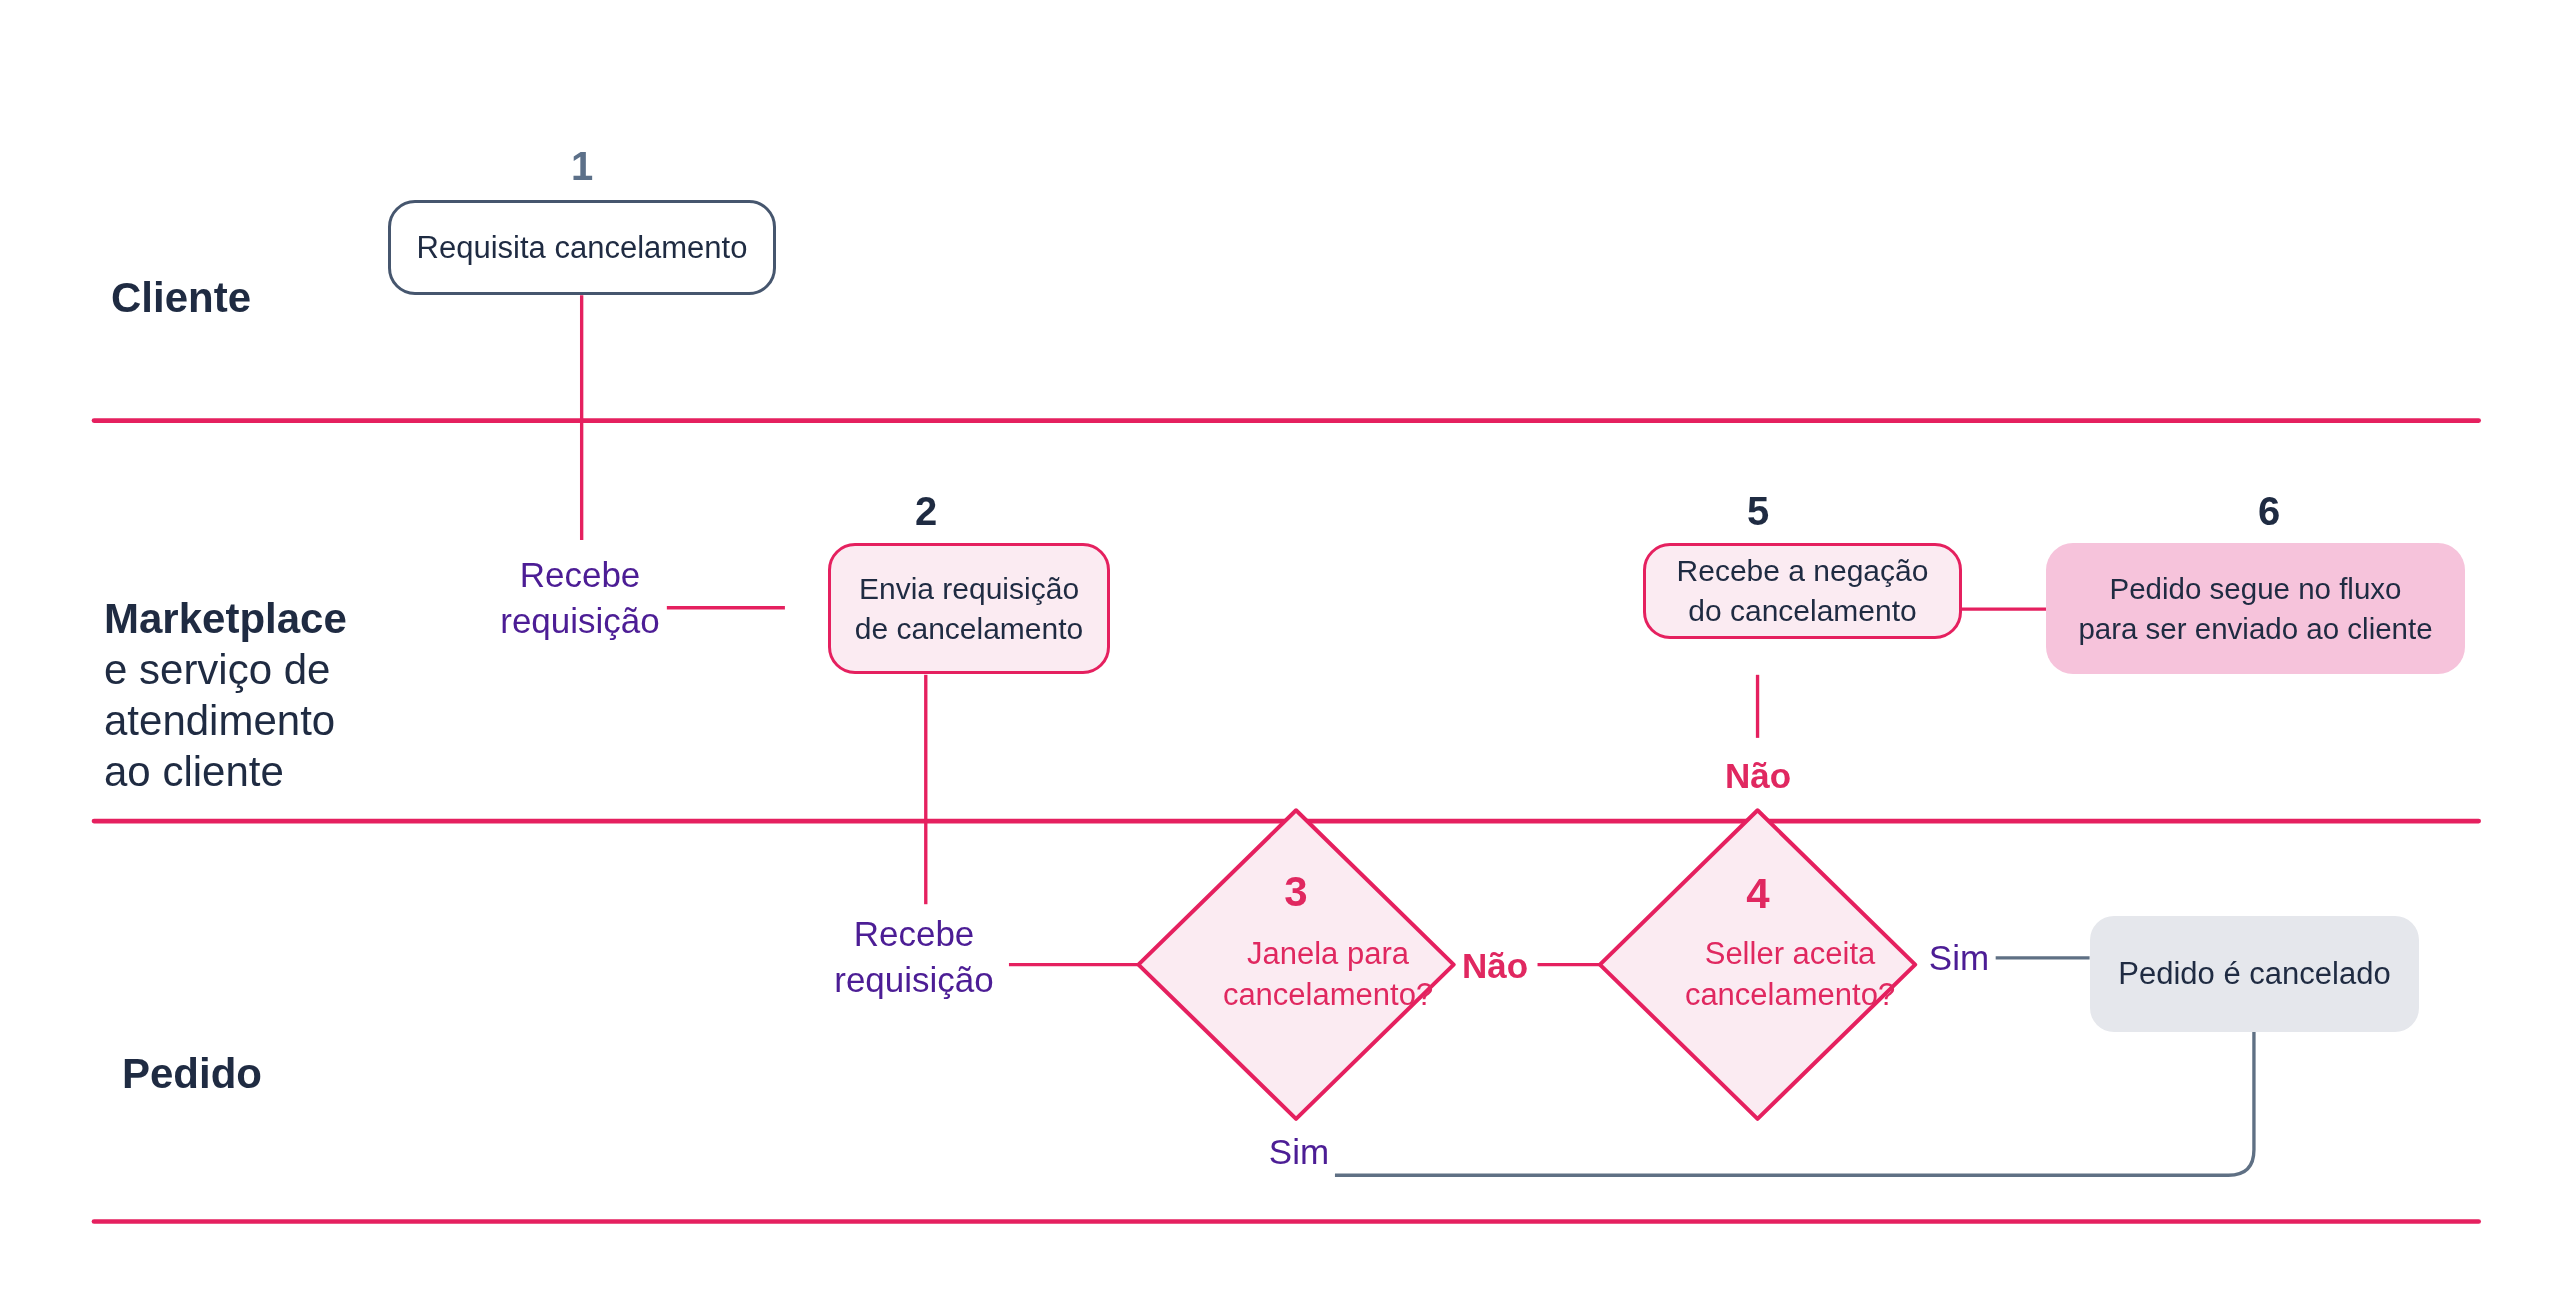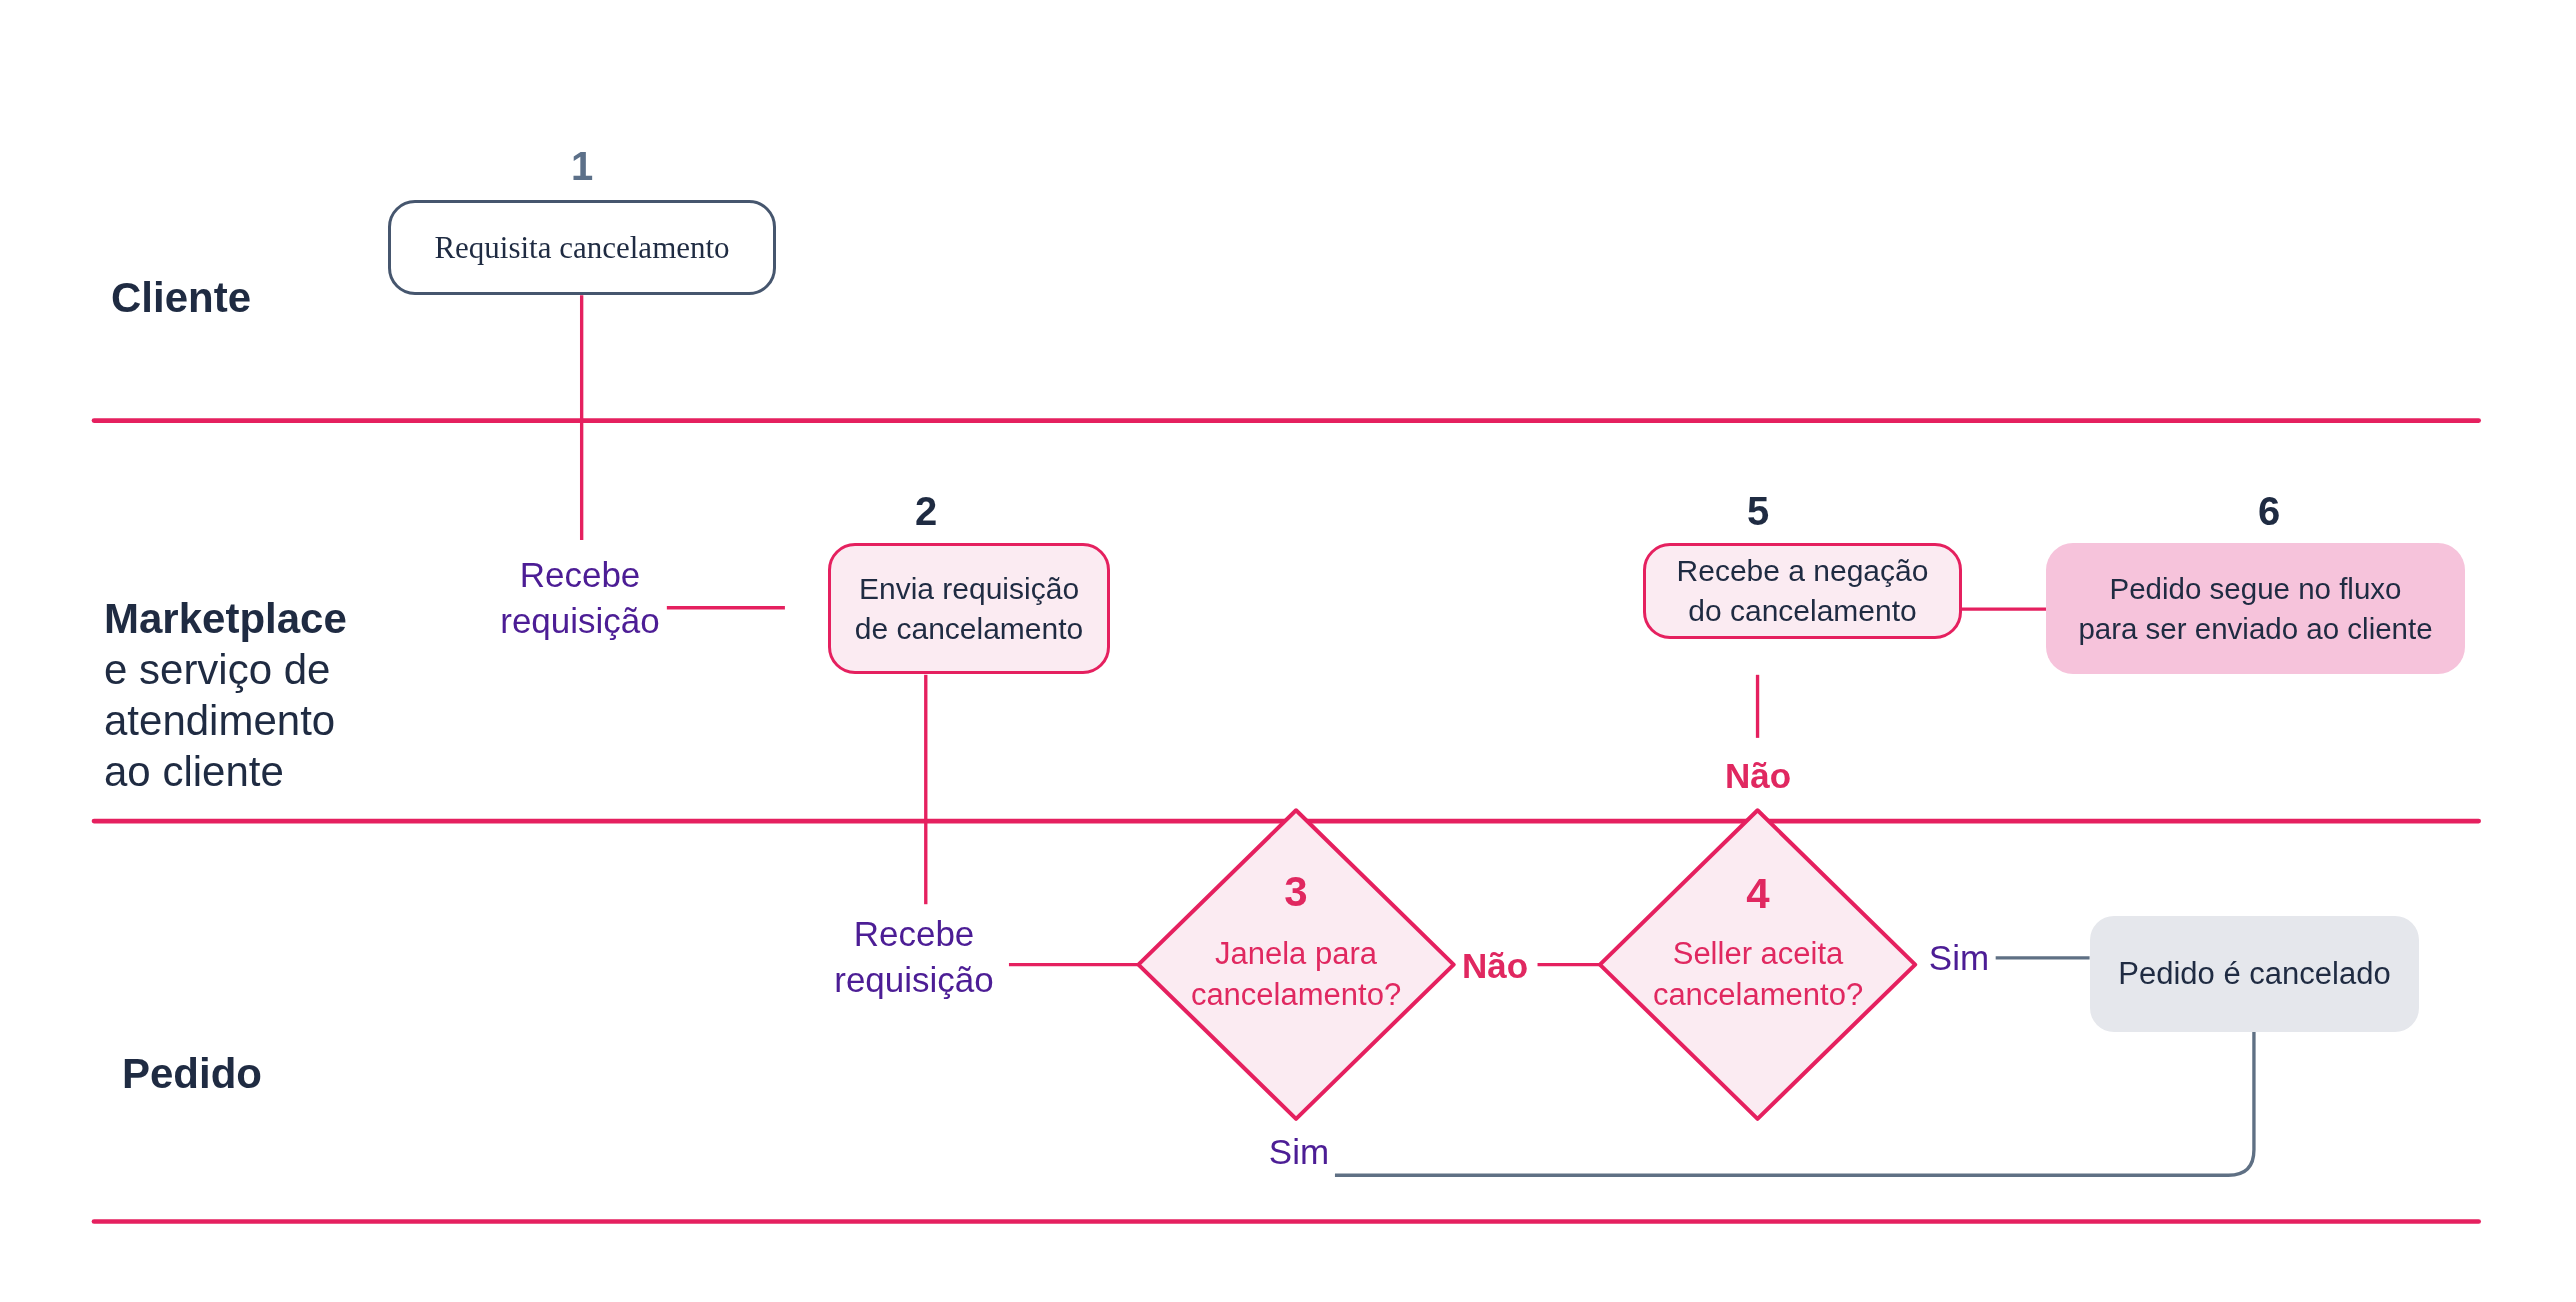--- a/index.html
+++ b/index.html
@@ -20,21 +20,21 @@
   .node.outline-pink{background:#fbebf2;border:3.4px solid #e5205f;margin-left:43px;}
   .node.fill-pink{background:#f6c3db;}
   .node.fill-gray{background:#e5e7ec;border-radius:24px;}
 
   .lbl{position:absolute;transform:translate(-50%,-50%);font-size:35px;line-height:46px;
        text-align:center;white-space:pre-line;}
   .lbl.slate{color:#4c1d95;}
   .lbl.pink{color:#e02860;font-weight:bold;}
 
   .dtext{position:absolute;transform:translate(-50%,-50%);text-align:center;color:#e02860;
-         font-size:31px;line-height:41px;white-space:pre-line;}
+         font-size:31px;line-height:41px;white-space:pre-line;margin-left:32px;}
   .dnum{position:absolute;transform:translate(-50%,-50%);color:#e02860;font-size:42px;font-weight:bold;}
 </style>
 </head>
 <body>
 
 <div id="canvas">
 
   <svg id="wires" viewBox="0 0 3840 1941">
 
     <path d="M140,627 H3695" stroke="#e5205f" stroke-width="7" stroke-linecap="round" fill="none"></path>
@@ -66,21 +66,21 @@
   </div>
   <div class="lane-label" style="left:122px;top:997px;">
     <span class="t">Pedido</span>
   </div>
 
   <div class="num slate" style="left:582px;top:166px;">1</div>
   <div class="num" style="left:926px;top:511px;">2</div>
   <div class="num" style="left:1758px;top:511px;">5</div>
   <div class="num" style="left:2269px;top:511px;">6</div>
 
-  <div class="node outline-navy" style="left:388px;top:200px;width:388px;height:95px;font-size:31px;font-family:Liberation Serif, serif;">Requisita cancelamento</div>
+  <div class="node outline-navy" style="left:388px;top:200px;width:388px;height:95px;font-size:31px;">Requisita cancelamento</div>
 
   <div class="node outline-pink" style="left:785px;top:543px;width:282px;height:131px;">Envia requisição
 de cancelamento</div>
 
   <div class="node outline-pink" style="left:1600px;top:543px;width:319px;height:96px;">Recebe a negação
 do cancelamento</div>
 
   <div class="node fill-pink" style="left:2046px;top:543px;width:419px;height:131px;font-size:29.5px;">Pedido segue no fluxo
 para ser enviado ao cliente</div>
 

